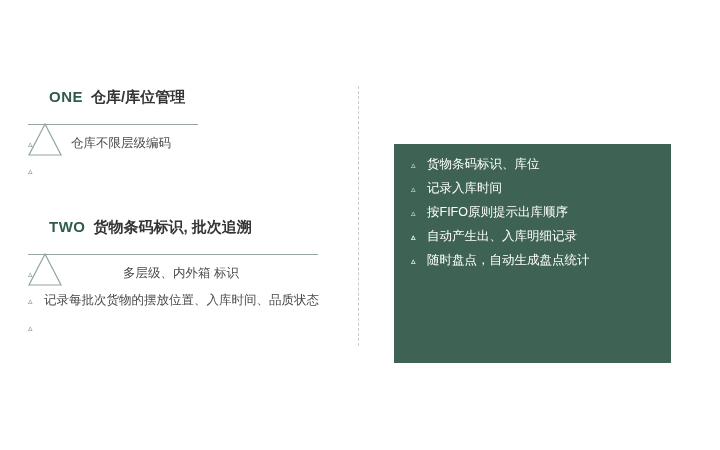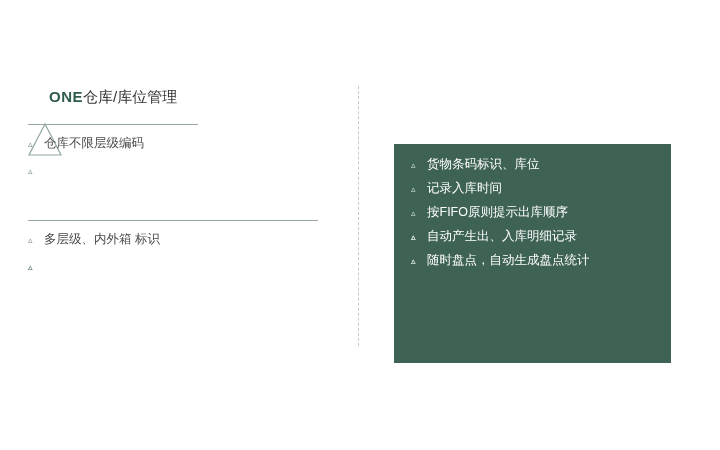--- a/index.html
+++ b/index.html
@@ -26,20 +26,21 @@
     left: 358px;
     top: 86px;
     width: 0;
     height: 260px;
     border-left: 1px dashed #c8c8c8;
   }
 
   
   .block {
     position: absolute;
+    text-align: center;
   }
   .heading {
     position: relative;
     display: flex;
     align-items: baseline;
     height: 34px;
   }
   .tri {
     position: absolute;
     left: 0;
@@ -53,24 +54,24 @@
   .num {
     font-weight: bold;
     font-size: 15px;
     color: #2f5c4a;
     letter-spacing: .5px;
     margin-left: 21px;
     position: relative;
     z-index: 2;
   }
   .htext {
-    font-weight: normal;
+    font-weight: bold;
     font-size: 15px;
     color: #343434;
-    margin-left: 0;
+    margin-left: 8px;
     position: relative;
     z-index: 2;
   }
   .rule {
     width: 100%;
     border-bottom: 1px solid #9aa79f;
     margin-top: 2px;
   }
 
   ul.bullets {
@@ -158,28 +159,38 @@
         <span class="mk">▵</span>
         <span>仓库不限层级编码</span>
       </li>
       <li>
         <span class="mk">▵</span>
       </li>
     </ul>
   </div>
 
   <div class="block" id="block-two">
+    <div class="heading">
+      <span class="tri">
+        <svg width="34" height="34" viewBox="0 0 34 34">
+          <polygon points="17,2 33,33 1,33" fill="none" stroke="#8fa79a" stroke-width="1.2"></polygon>
+        </svg>
+      </span>
+      <span class="num">TWO</span>
+      <span class="htext">货物条码标识, 批次追溯</span>
+    </div>
     <div class="rule"></div>
     <ul class="bullets">
       <li>
         <span class="mk">▵</span>
         <span>多层级、内外箱 标识</span>
       </li>
       <li>
         <span class="mk">▵</span>
+        <span>记录每批次货物的摆放位置、入库时间、品质状态</span>
       </li>
       <li>
         <span class="mk">▵</span>
       </li>
     </ul>
   </div>
 
 
   <div class="panel">
     <ul class="bullets">

